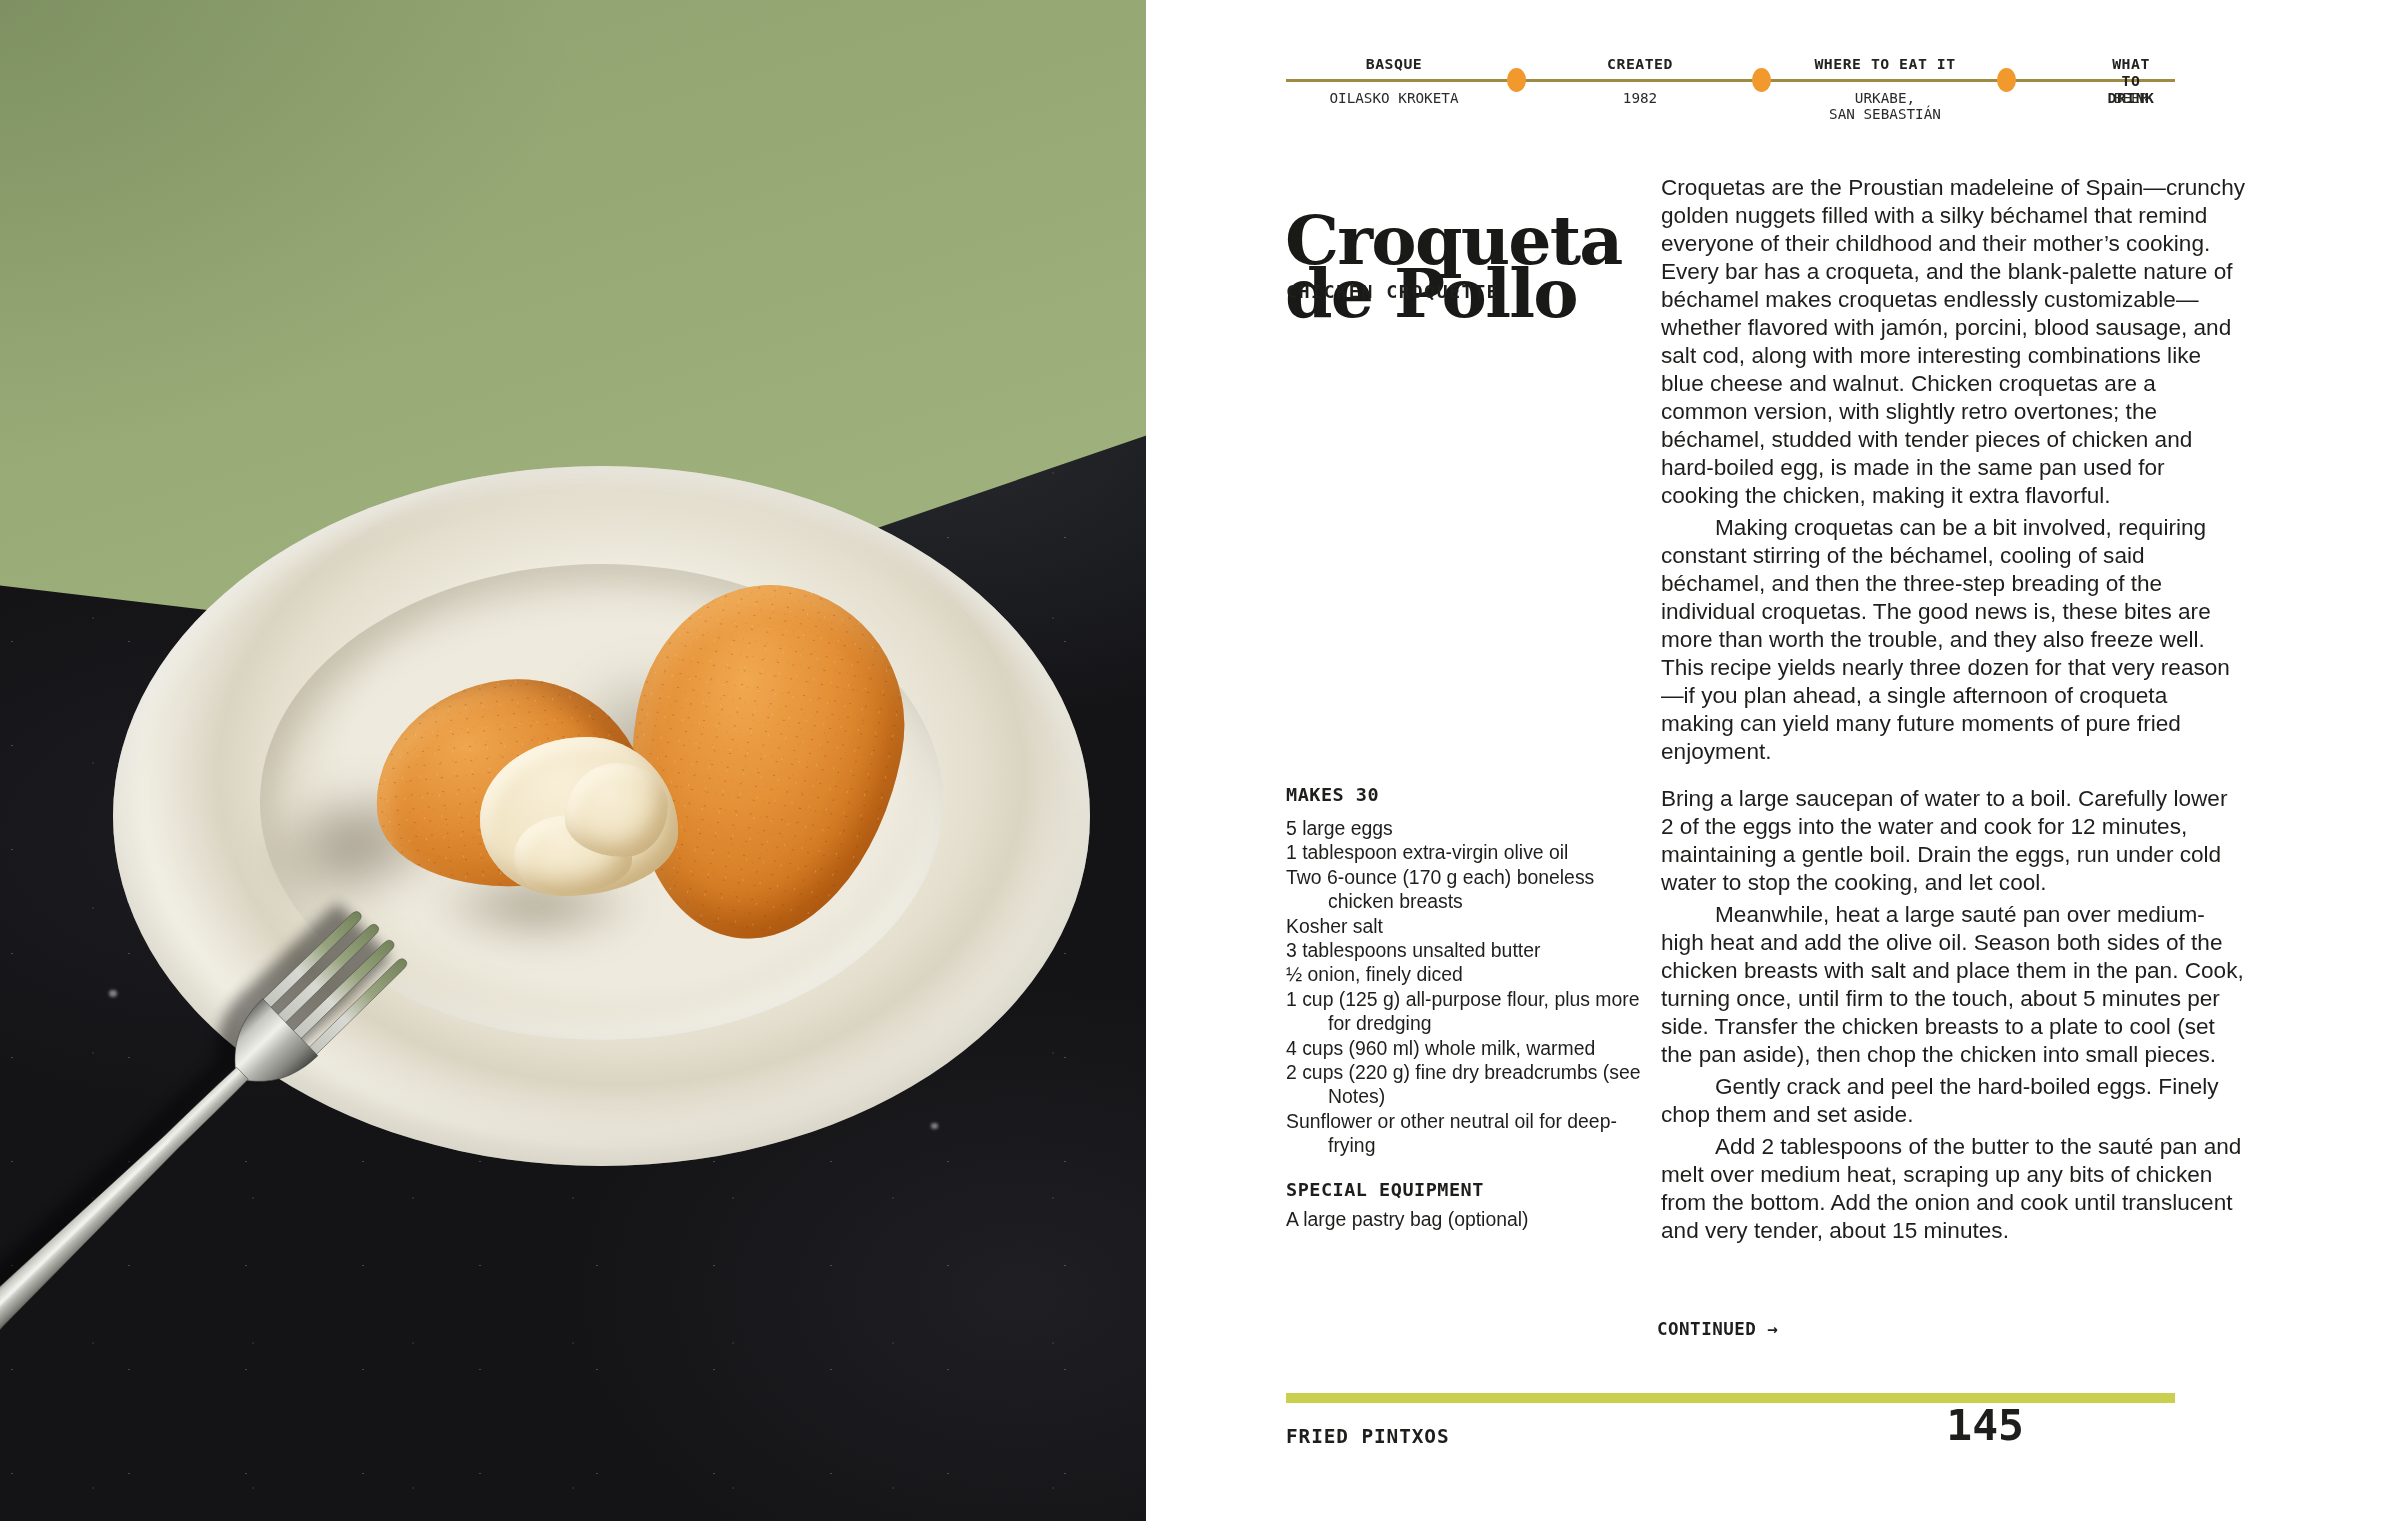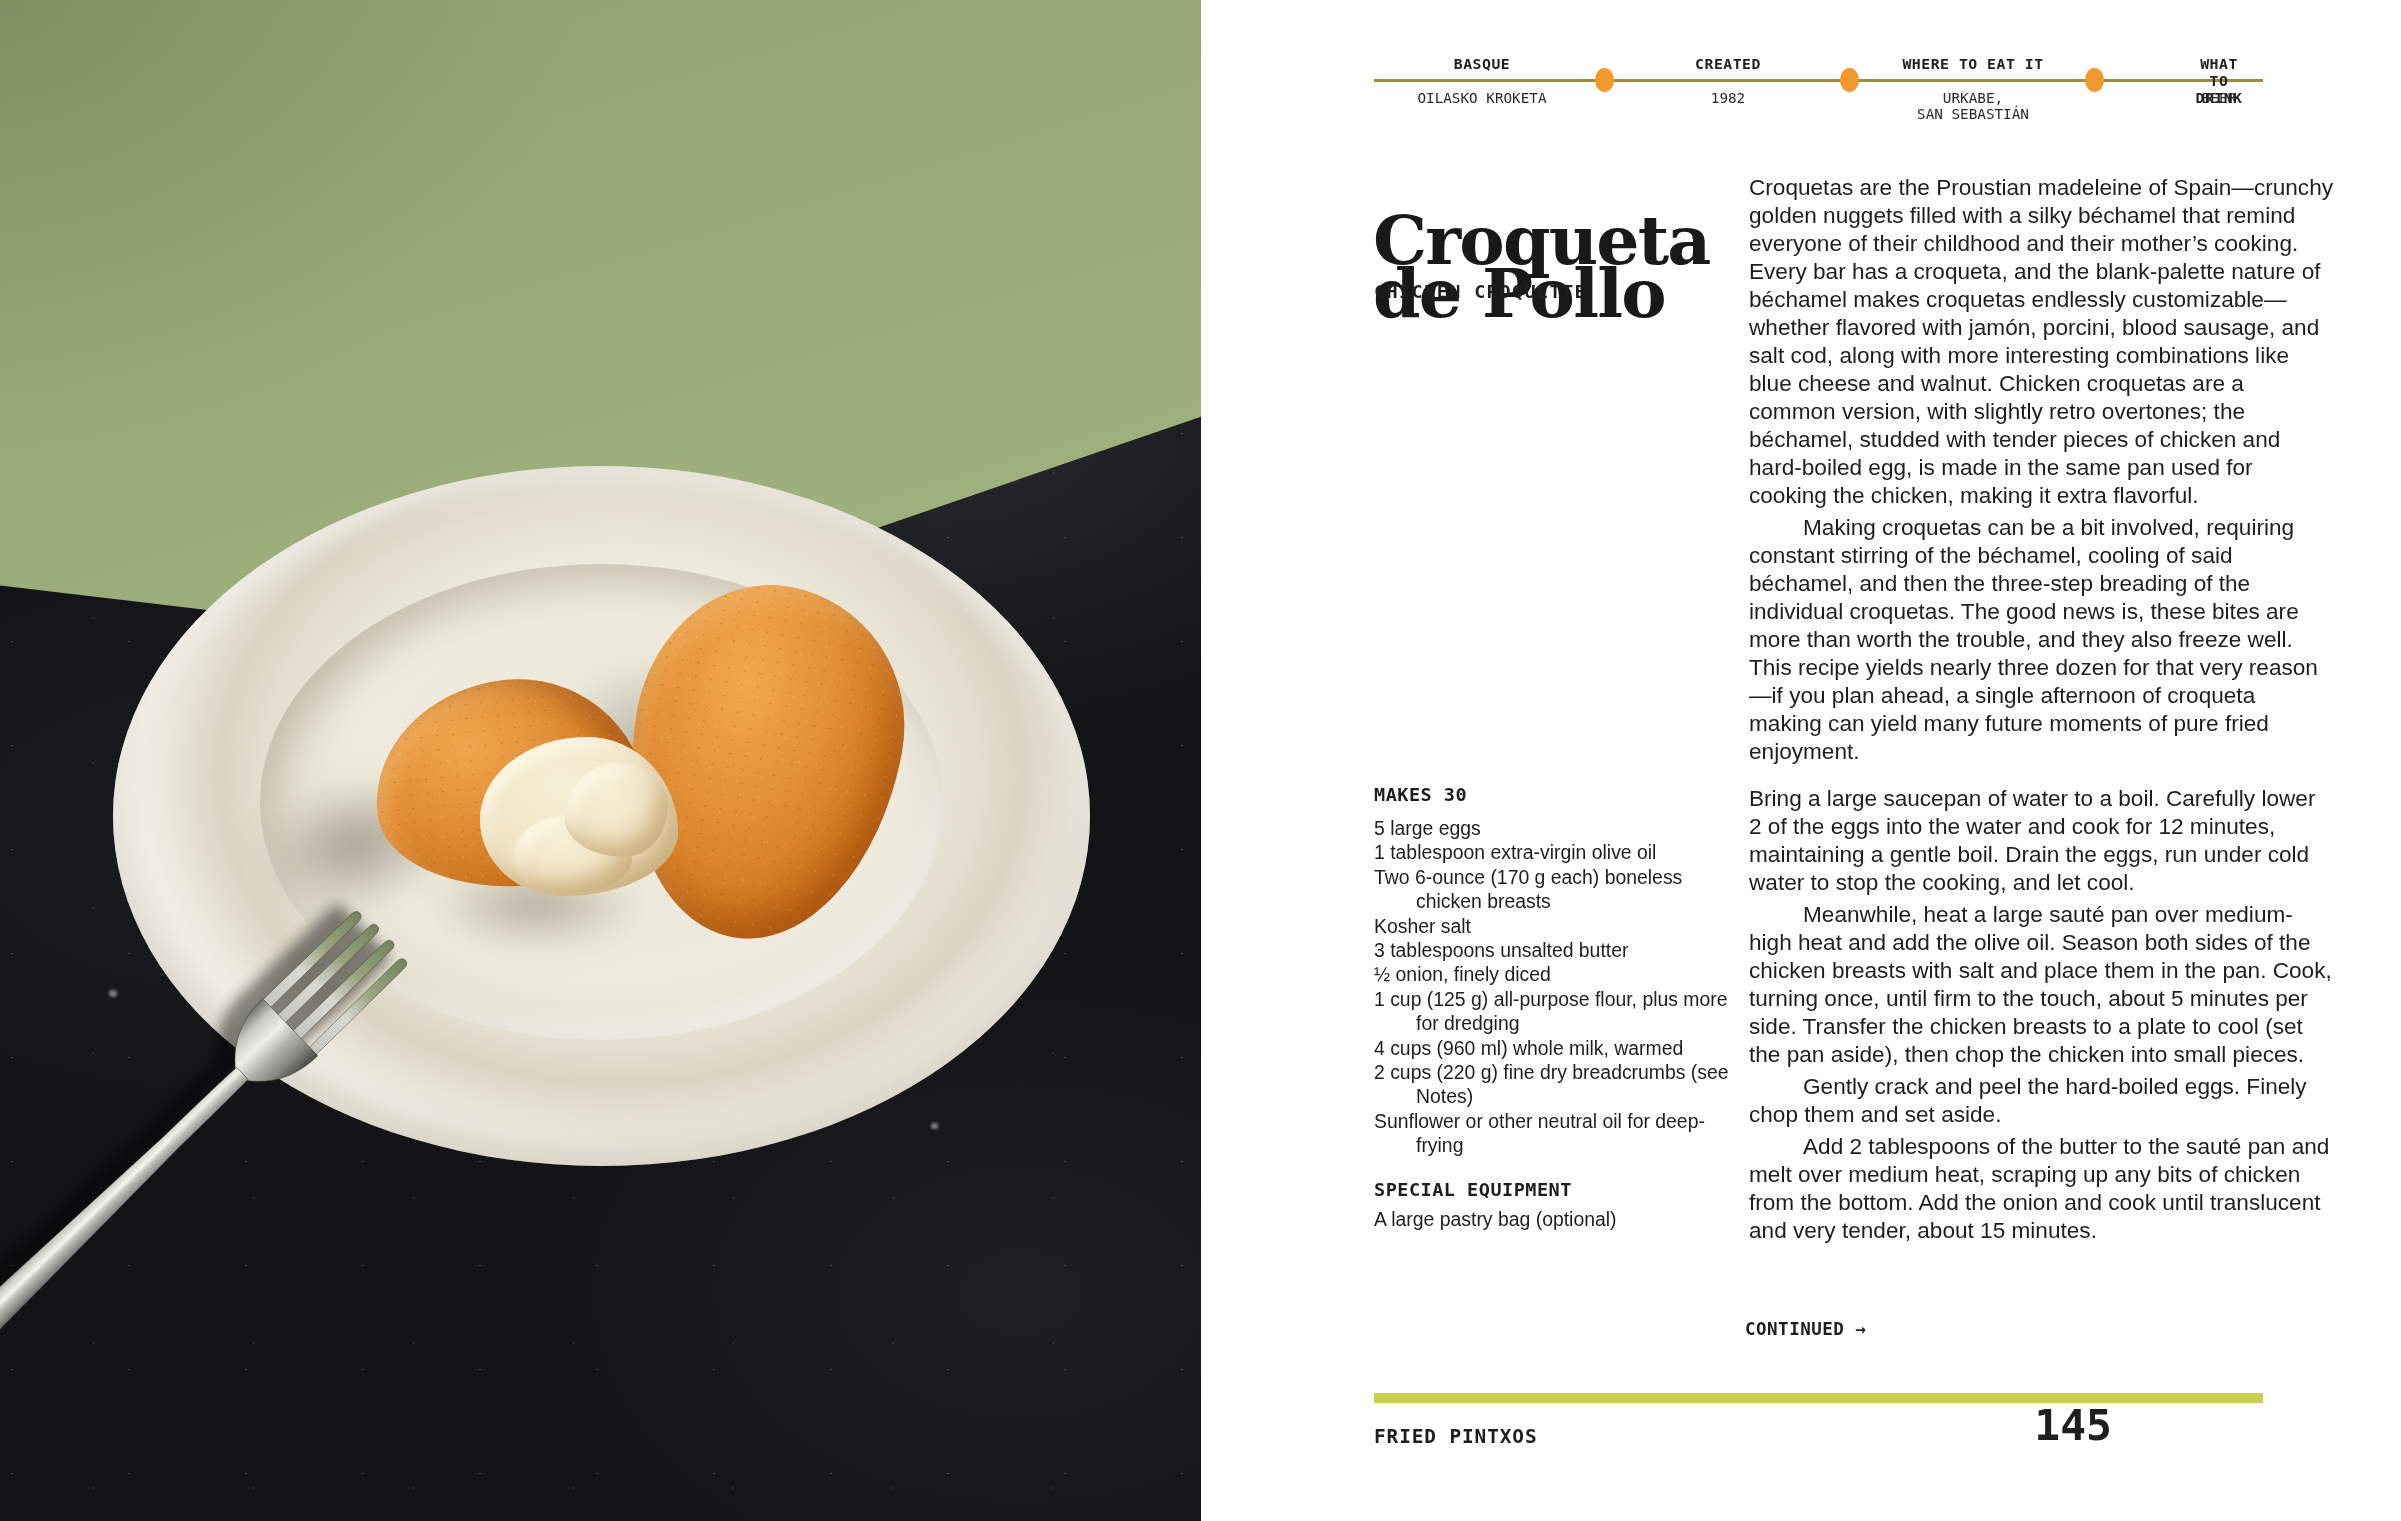--- a/index.html
+++ b/index.html
@@ -56,21 +56,21 @@
          background:radial-gradient(at 35% 30%, #efa64e 0%, #e08c34 40%, #cc731e 72%, #b05a12 95%);
          box-shadow:inset -20.3px 3.7px 24px rgba(150,70,10,.55), inset 9.2px 11px 22px rgba(255,206,132,.45);}
   .fill{position:absolute;background:radial-gradient(at 40% 30%, #f8efd8, #f0e3c2 55%, #e0cb9e 88%);
          box-shadow:inset -11px -13px 20.3px rgba(170,135,75,.45), inset 7.4px 9.2px 14.8px rgba(255,250,235,.8);}
   .fill-a{left:480px;top:737px;width:198px;height:159px;border-radius:54% 46% 58% 42%/52% 60% 40% 48%;}
   .fill-b{left:514px;top:815px;width:118px;height:79px;border-radius:48% 52% 60% 40%/55% 50% 45% 50%;}
   .fill-c{left:565px;top:763px;width:103px;height:94px;border-radius:50% 50% 42% 58%/60% 45% 55% 40%;}
   .speck{position:absolute;border-radius:50%;background:rgba(235,238,242,.5);filter:blur(1.8px);}
 
   
-  .page{position:absolute;left:1234px;top:0;width:1048px;height:1521px;background:#ffffff;}
+  .page{position:absolute;left:1146px;top:0;width:1048px;height:1521px;background:#ffffff;}
   .mono{font-family:"DejaVu Sans Mono",monospace;}
   .meta-line{position:absolute;left:140px;top:79px;width:889px;height:2.8px;background:#a18a41;}
   .meta-dot{position:absolute;top:68px;width:19.4px;height:24px;border-radius:50%;background:#f2992e;}
   .meta-col{position:absolute;transform:translateX(-50%);text-align:center;white-space:pre-line;}
   .meta-label{top:55px;font-size:14.8px;font-weight:700;letter-spacing:0.5px;color:#222220;}
   .meta-value{top:91px;font-size:14.3px;font-weight:400;line-height:15.7px;color:#2a2a28;}
   .title{position:absolute;left:139px;top:168px;font-family:"DejaVu Serif",serif;font-weight:700;
          font-size:68px;line-height:53px;letter-spacing:-1.8px;color:#191917;white-space:pre-line;}
   .subtitle{position:absolute;left:140px;top:281px;font-size:18.5px;font-weight:700;letter-spacing:1.4px;}
   .intro{position:absolute;left:511px;top:170px;width:593px;font-size:22.6px;line-height:28px;}

